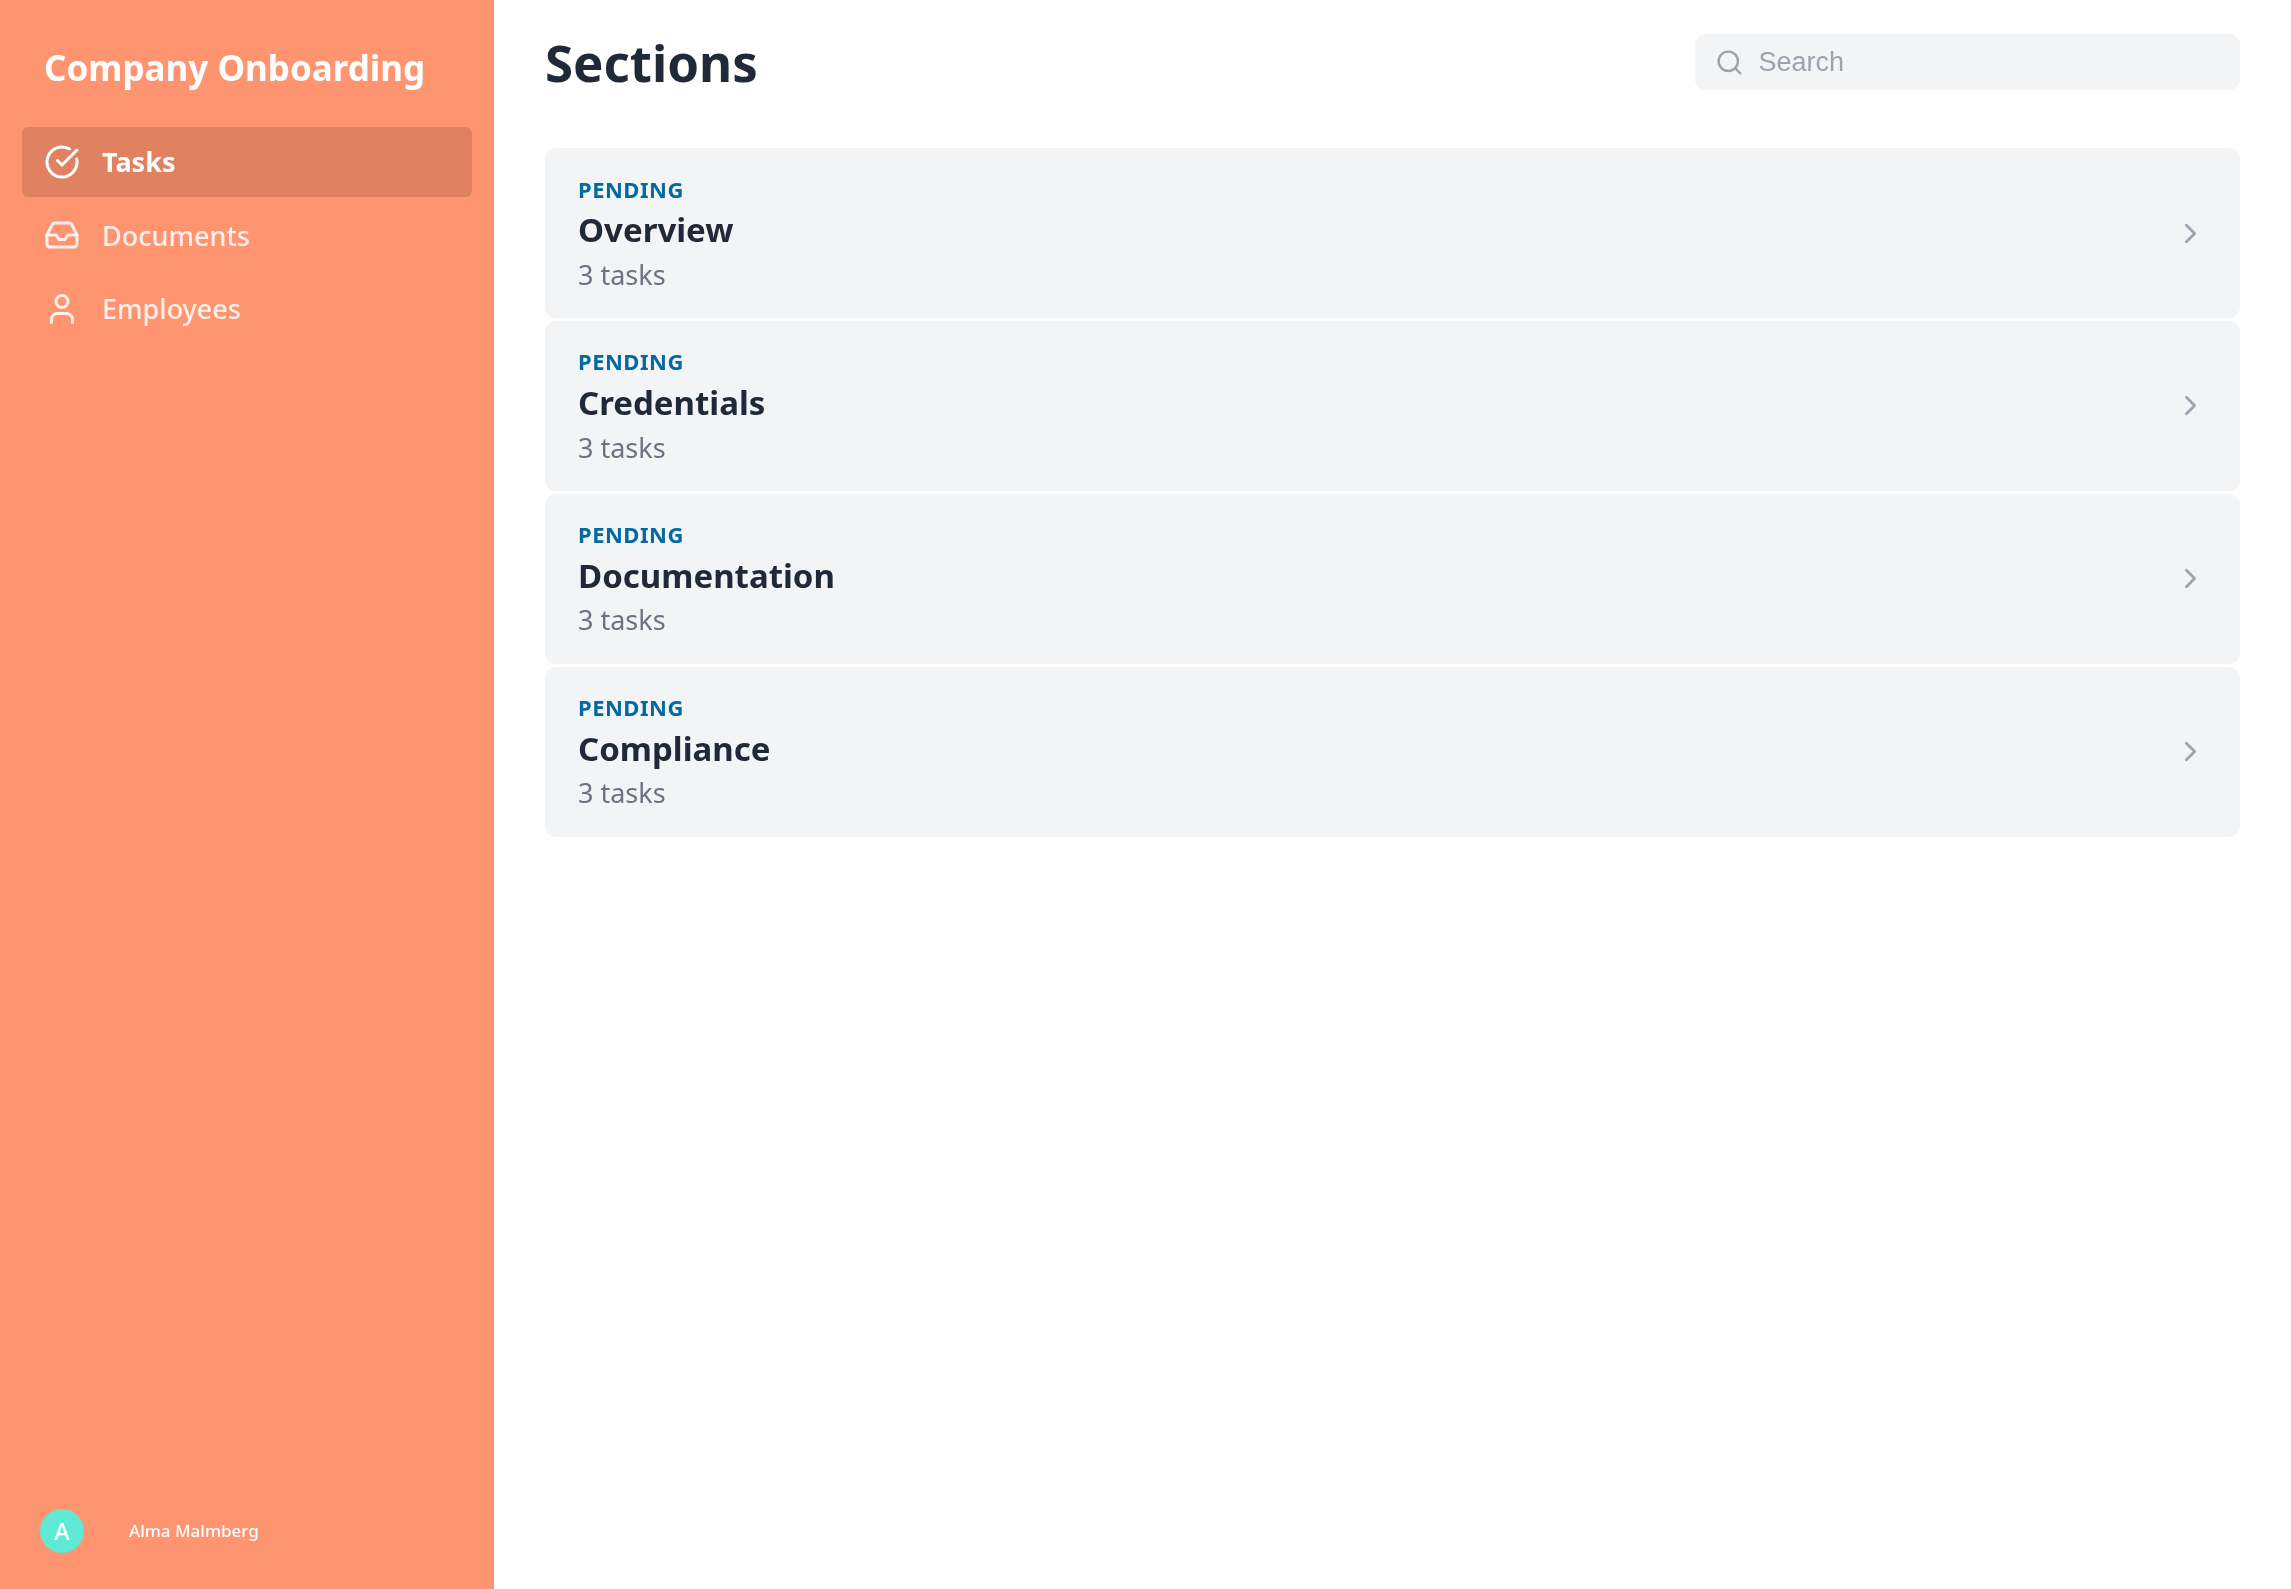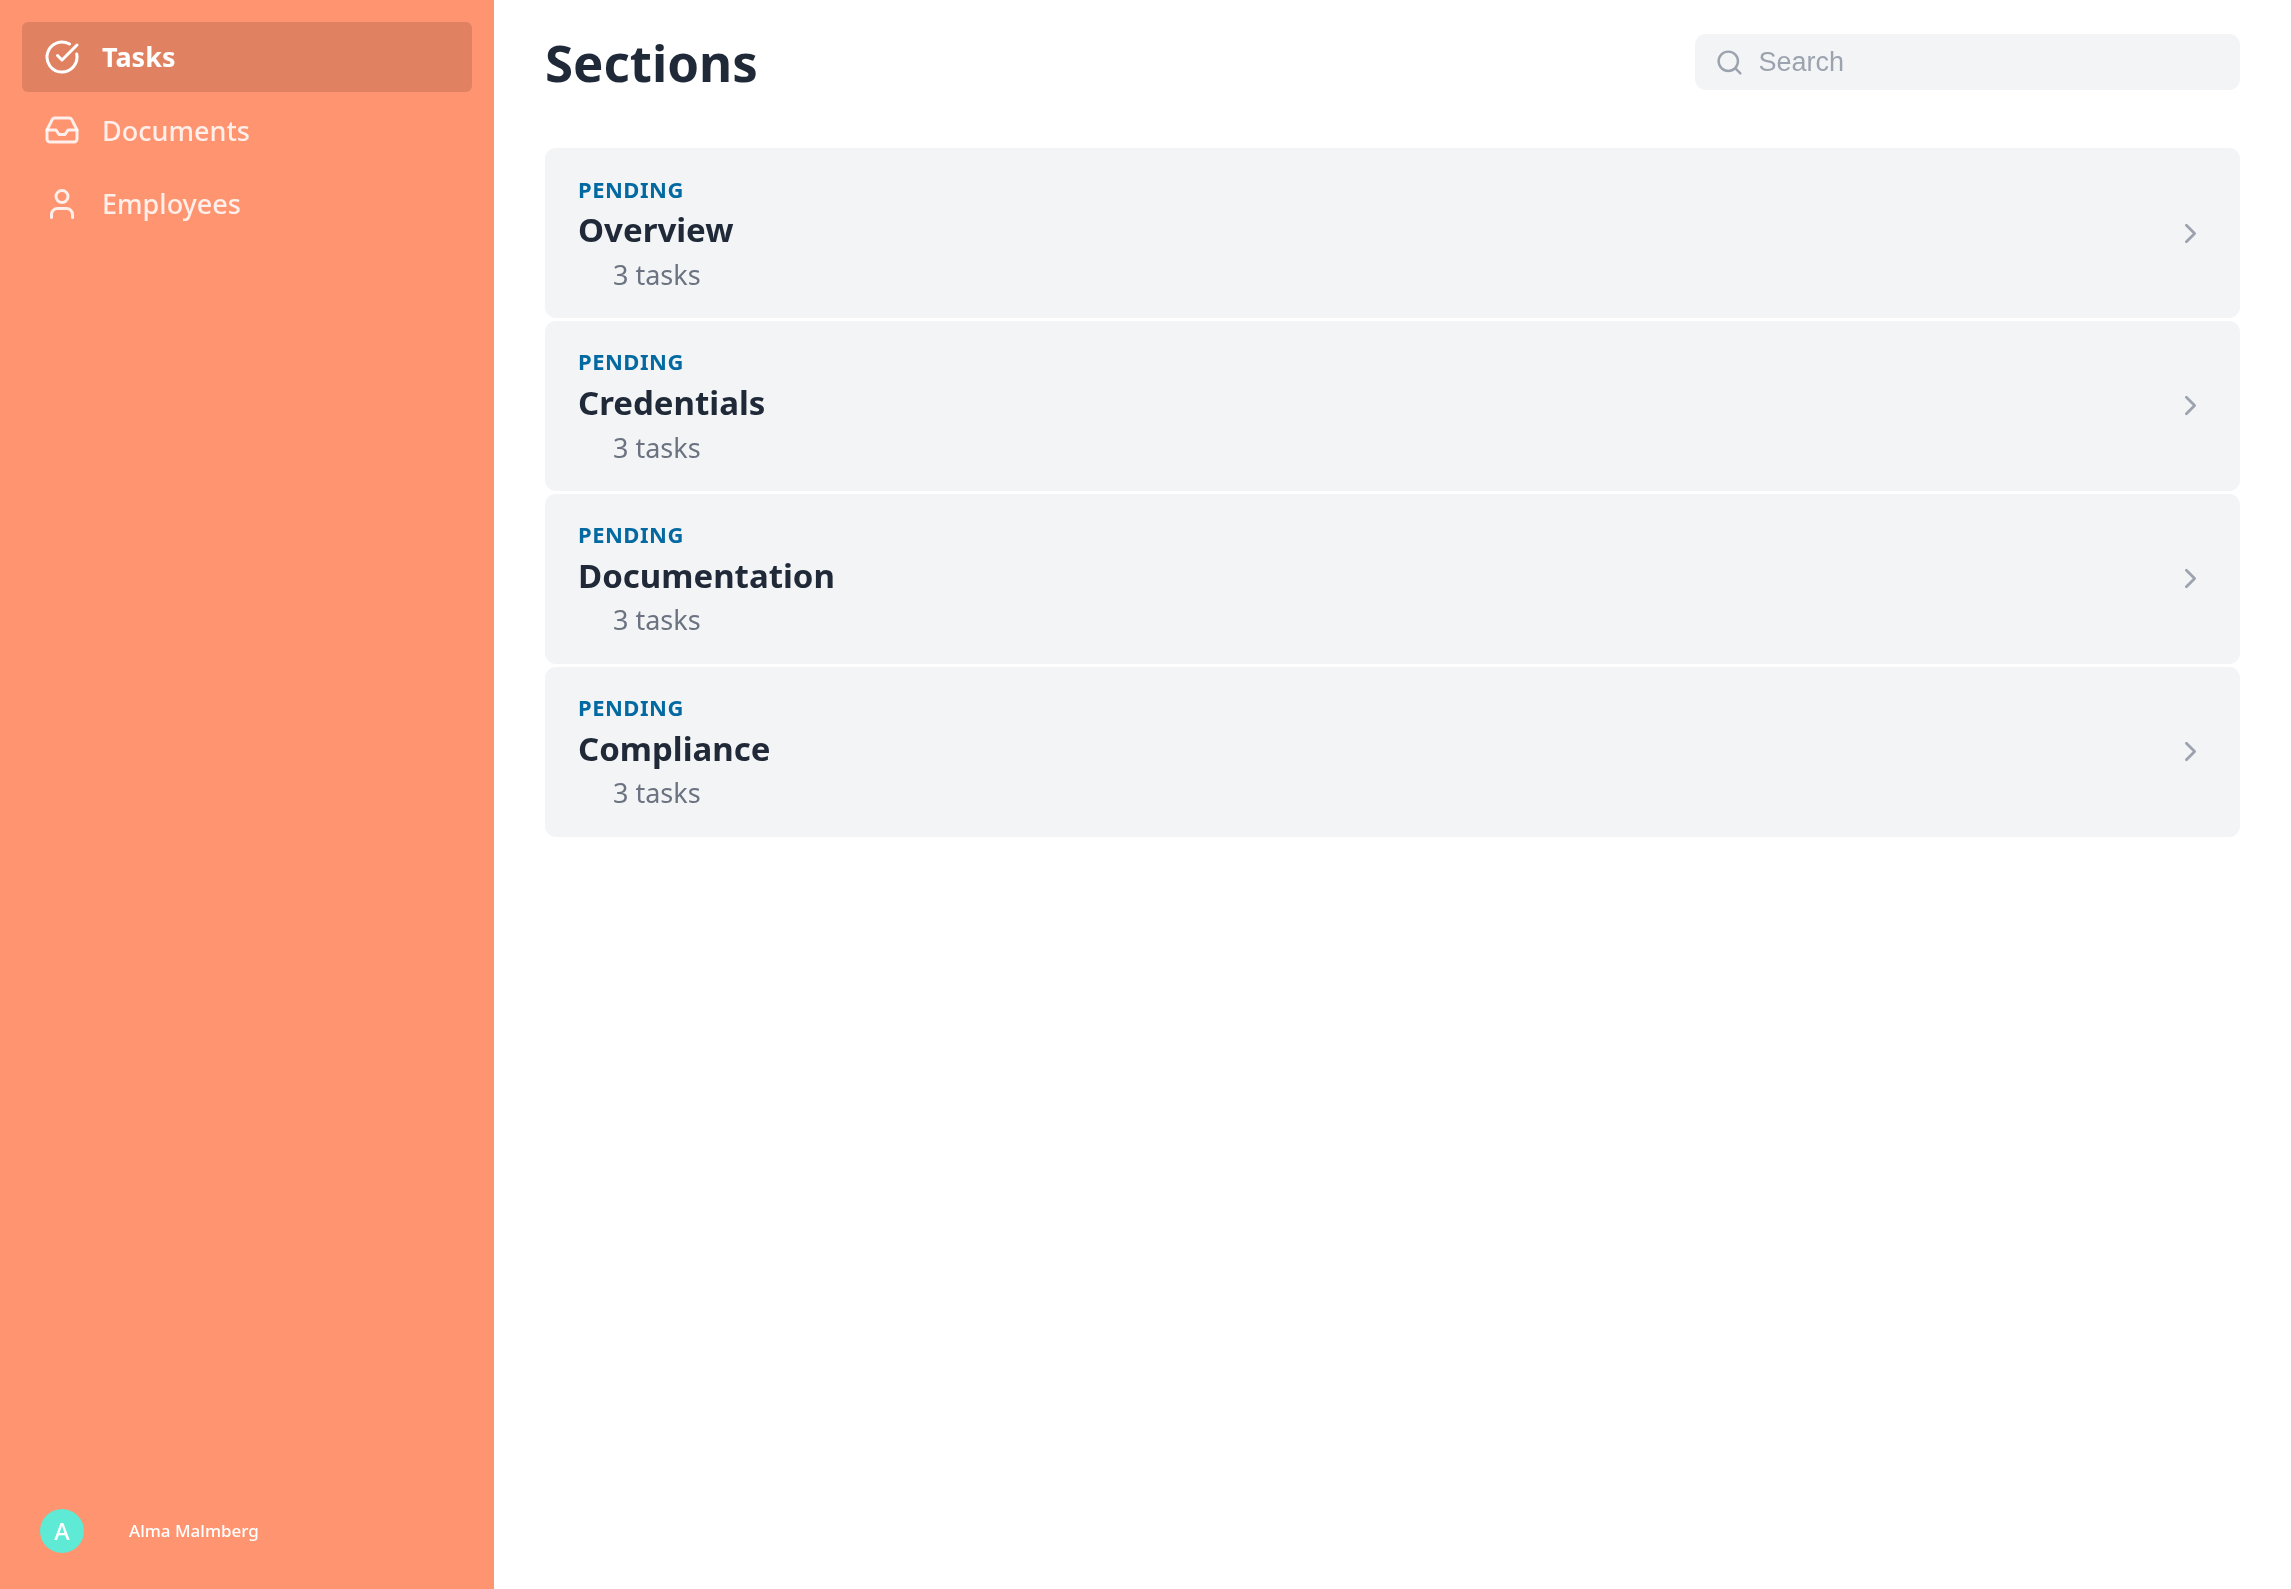--- a/index.html
+++ b/index.html
@@ -209,21 +209,20 @@
 
     .section-name {
       color: #1f2937;
       font-size: 33px;
       font-weight: 700;
     }
 
     .section-tasks {
       color: #6b7280;
       font-size: 27px;
-      margin-left: 35px;
     }
 
     .chevron-icon {
       width: 33px;
       height: 33px;
       display: flex;
       align-items: center;
       justify-content: center;
       flex-shrink: 0;
     }
@@ -235,20 +234,21 @@
       stroke-width: 2;
       fill: none;
       stroke-linecap: round;
       stroke-linejoin: round;
     }
   </style>
 </head>
 <body>
 
 <aside class="sidebar">
+  <h1 class="sidebar-title">Company Onboarding</h1>
 
   <nav class="sidebar-nav">
     <div class="sidebar-item active">
       <span class="sidebar-icon">
         <svg viewBox="0 0 24 24">
             <path d="M21.801 10A10 10 0 1 1 17 3.335"></path>
             <path d="m9 11 3 3L22 4"></path>
           </svg>
       </span>
       <span>Tasks</span>

